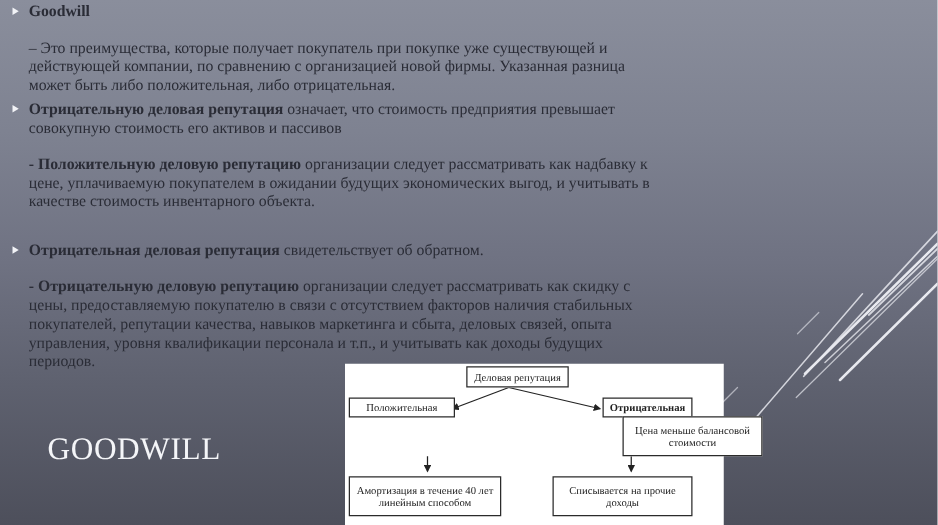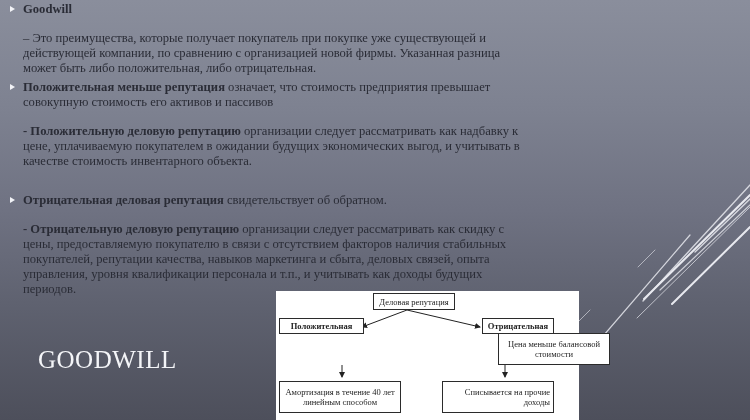--- a/index.html
+++ b/index.html
@@ -71,21 +71,21 @@
       <div class="gap-lg"></div>
       <p class="para">
         <span class="b"></span><span>– Это преимущества, которые получает покупатель при покупке уже существующей и действующей компании, по сравнению с организацией новой фирмы. Указанная разница может быть либо положительная, либо отрицательная.</span>
       </p>
     </div>
     <div class="gap-sm"></div>
 
     <div class="bullet-block">
       <span class="bullet"></span>
       <p class="para">
-        <span class="b">Положительная меньше репутация</span><span> означает, что стоимость предприятия превышает совокупную стоимость его активов и пассивов</span>
+        <span class="b">Отрицательную деловая репутация</span><span> означает, что стоимость предприятия превышает совокупную стоимость его активов и пассивов</span>
       </p>
       <div class="gap-lg"></div>
       <p class="para">
         <span class="b">- Положительную деловую репутацию</span><span> организации следует рассматривать как надбавку к цене, уплачиваемую покупателем в ожидании будущих экономических выгод, и учитывать в качестве стоимость инвентарного объекта.</span>
       </p>
     </div>
     <div style="height:24px"></div>
 
     <div class="bullet-block">
       <span class="bullet"></span>
@@ -111,30 +111,30 @@
       <line x1="131" y1="19" x2="86" y2="36" stroke="#222" stroke-width="1" marker-end="url(#ah)"></line>
       <line x1="131" y1="19" x2="204" y2="36" stroke="#222" stroke-width="1" marker-end="url(#ah)"></line>
       <line x1="66" y1="74" x2="66" y2="86" stroke="#222" stroke-width="1" marker-end="url(#ah)"></line>
       <line x1="229" y1="74" x2="229" y2="86" stroke="#222" stroke-width="1" marker-end="url(#ah)"></line>
     </svg>
 
     <div class="box" style="left:97px; top:2px; width:82px; height:17px;">
       <span>Деловая репутация</span>
     </div>
 
-    <div class="box" style="left:3px; top:27px; width:85px; height:16px;font-weight:bold;">
+    <div class="box" style="left:3px; top:27px; width:85px; height:16px;">
       <span>Положительная</span>
     </div>
     <div class="box" style="left:3px; top:90px; width:122px; height:32px;">
       <span>Амортизация в течение 40 лет линейным способом</span>
     </div>
 
     <div class="box" style="left:206px; top:27px; width:72px; height:16px;font-weight:bold;">
       <span>Отрицательная</span>
     </div>
     <div class="box" style="left:176px; top:42px; width:112px; height:32px;margin-left:46px;">
       <span>Цена меньше балансовой стоимости</span>
     </div>
-    <div class="box" style="left:166px; top:90px; width:112px; height:32px;text-align:right;">
+    <div class="box" style="left:166px; top:90px; width:112px; height:32px;">
       <span>Списывается на прочие доходы</span>
     </div>
   </div>
 </div>
 
 </body></html>

